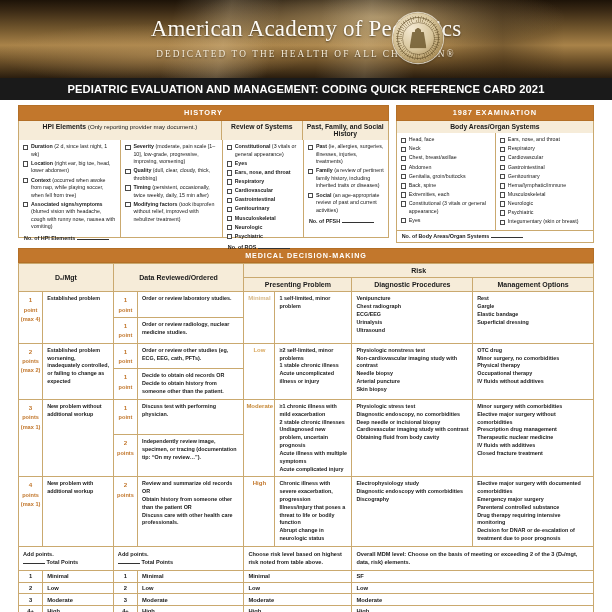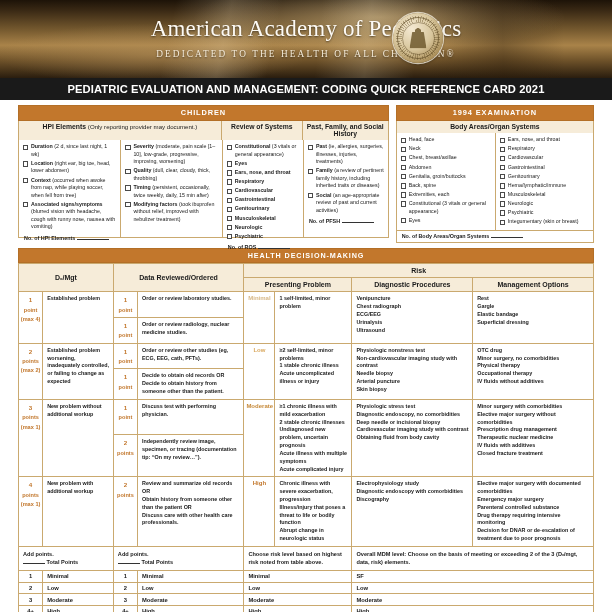--- a/index.html
+++ b/index.html
@@ -180,21 +180,21 @@
 
   <div class="titlebar">
     <span>PEDIATRIC EVALUATION AND MANAGEMENT: CODING QUICK REFERENCE CARD 2021</span>
   </div>
 
   <div class="body-area">
 
     <div class="hist-wrap">
 
       <div class="hist-left">
-        <div class="banner">CHILDREN</div>
+        <div class="banner">HISTORY</div>
         <div style="display:flex;border:.7px solid #caa96f;border-top:none;border-bottom:none;">
           <div class="subbanner" style="width:55%;border:none;border-right:.7px solid #caa96f;">
             <span>HPI Elements</span>
             <span class="thin">(Only reporting provider may document.)</span>
           </div>
           <div class="subbanner" style="width:22%;border:none;border-right:.7px solid #caa96f;">Review of Systems</div>
           <div class="subbanner" style="width:23%;border:none;">Past, Family, and Social History</div>
         </div>
 
         <div class="cols" style="height:98px;">
@@ -244,21 +244,21 @@
                 <li><b>Social</b> (an age-appropriate review of past and current activities)</li>
               </ul>
             <div class="nofield">
               <span>No. of PFSH</span> <span class="rule"></span>
             </div>
           </div>
         </div>
       </div>
 
       <div class="hist-right">
-        <div class="banner">1994 EXAMINATION</div>
+        <div class="banner">1987 EXAMINATION</div>
         <div class="subbanner" style="border-top:none;border-bottom:none;">Body Areas/Organ Systems</div>
         <div class="cols" style="height:98px;">
           <div class="col" style="width:50%;border-right:none;">
             <ul class="chk">
                 <li>Head, face</li>
                 <li>Neck</li>
                 <li>Chest, breast/axillae</li>
                 <li>Abdomen</li>
                 <li>Genitalia, groin/buttocks</li>
                 <li>Back, spine</li>
@@ -284,21 +284,21 @@
         </div>
         <div style="border:.7px solid #caa96f;border-top:none;padding:2px 4px 3px;">
           <div class="nofield" style="margin-top:0;">
             <span>No. of Body Areas/Organ Systems</span> <span class="rule"></span>
           </div>
         </div>
       </div>
     </div>
 
     <div class="mdm">
-      <div class="mdm-banner">HEALTH DECISION-MAKING</div>
+      <div class="mdm-banner">MEDICAL DECISION-MAKING</div>
       <table class="grid">
         <colgroup>
           <col style="width:4.2%">
             <col style="width:12.3%">
           <col style="width:4.2%">
             <col style="width:18.5%">
           <col style="width:5.4%">
             <col style="width:13.4%">
           <col style="width:21%">
             <col style="width:21%">

